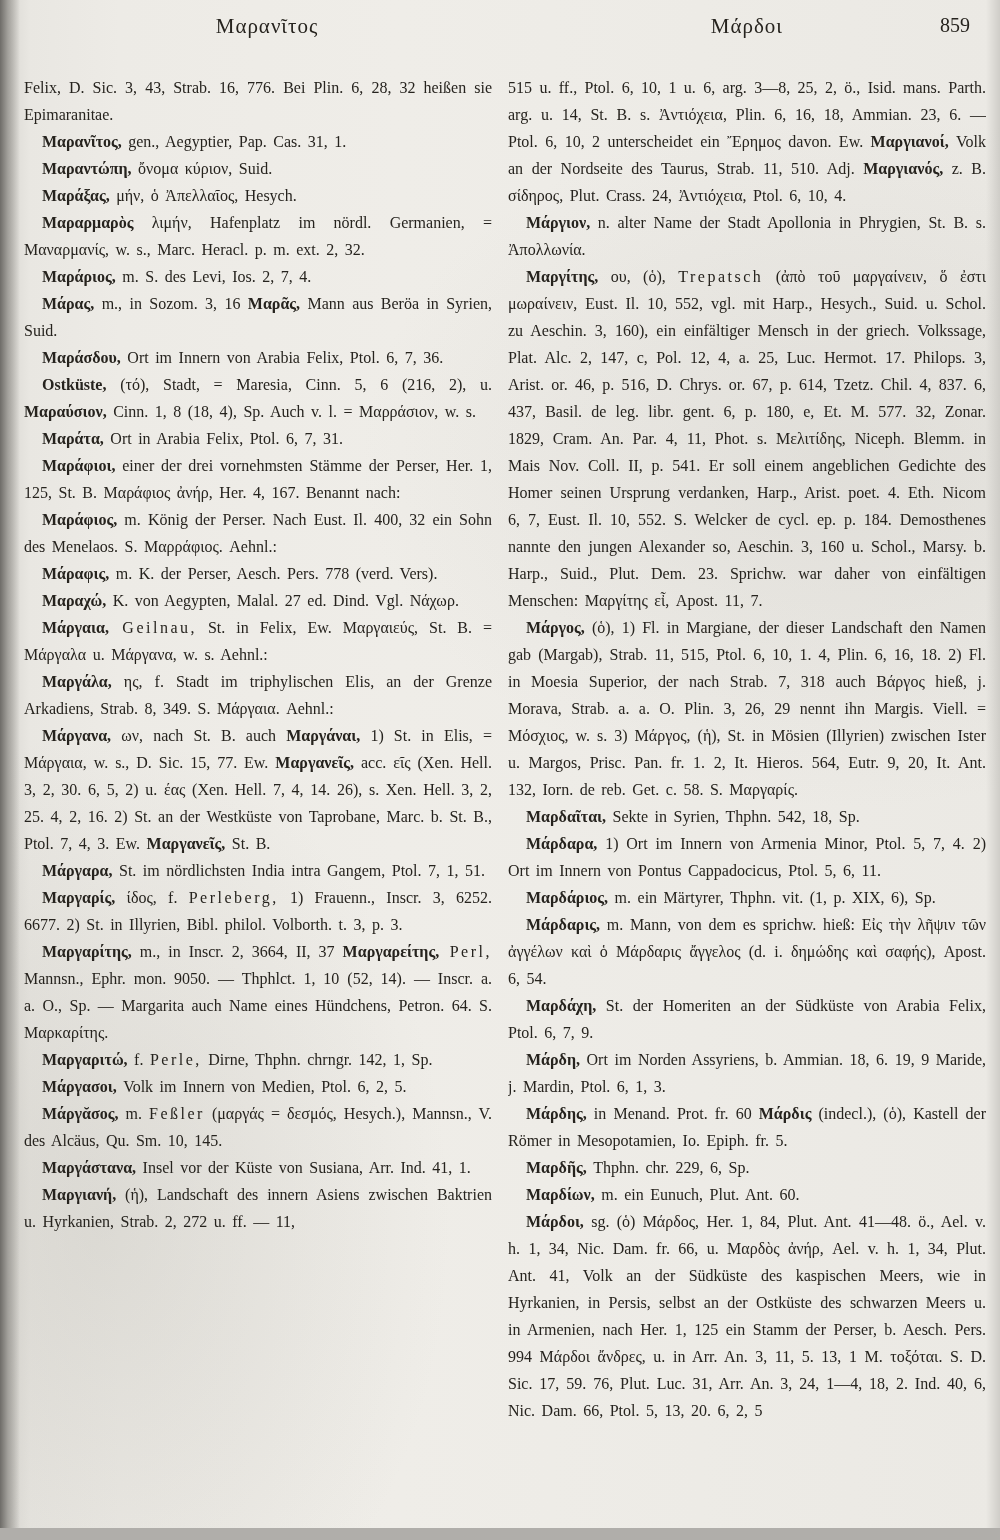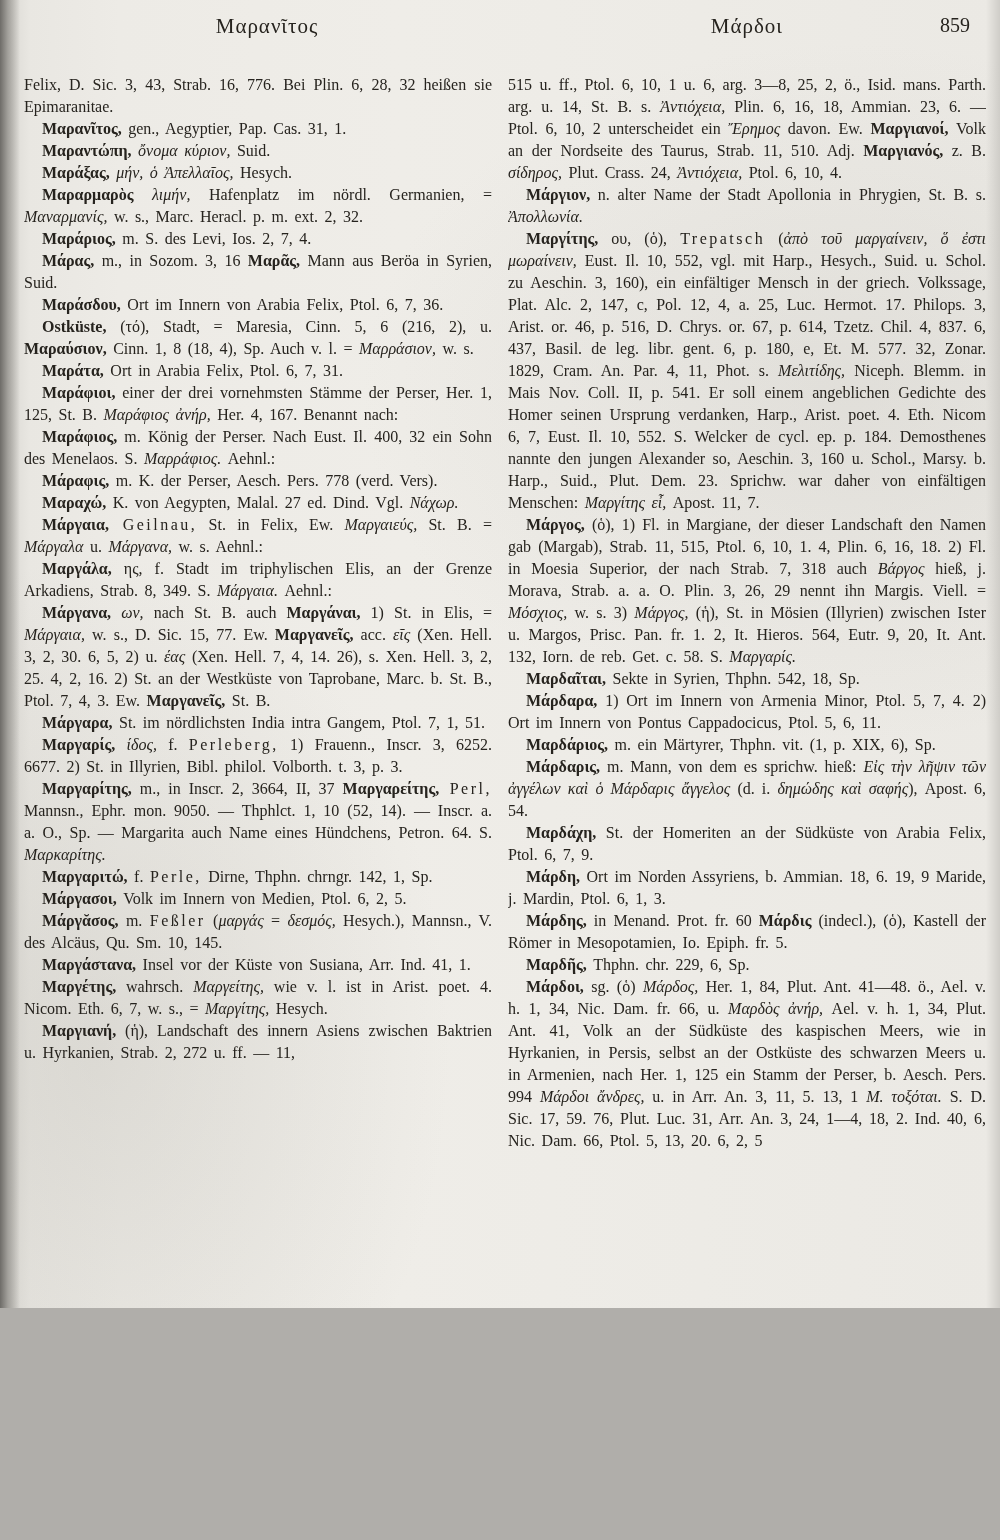--- a/index.html
+++ b/index.html
@@ -4,21 +4,21 @@
 <style>
   html, body { margin: 0; padding: 0; }
   body {
     width: 1000px; height: 1540px;
     font-family: "Liberation Serif", "DejaVu Serif", serif;
     background: #b0aeaa;
     overflow: hidden;
   }
   #scan-page {
     position: relative;
-    width: 1000px; height: 1308px;
+    width: 1000px; height: 1528px;
     background:
       radial-gradient(ellipse 700px 500px at 85% 30%, rgba(190,188,182,0.25), rgba(0,0,0,0) 70%),
       radial-gradient(ellipse 500px 700px at 10% 80%, rgba(180,178,170,0.30), rgba(0,0,0,0) 70%),
       linear-gradient(90deg, #d6d4cf 0px, #e9e7e2 30px, #edebe6 120px, #efede8 400px, #ebe9e4 999px);
     color: #26231e;
     overflow: hidden;
   }
   .gutter-shadow {
     position: absolute; left: 0; top: 0; width: 20px; height: 1540px;
     background: linear-gradient(90deg, #6e6c68 0%, #a3a19c 40%, rgba(163,161,156,0) 100%);
@@ -30,30 +30,30 @@
   .running-header {
     position: absolute; top: 14px; left: 0; width: 1000px; height: 36px;
     font-size: 21px;
   }
   .rh-left  { position: absolute; left: 187px; width: 160px; text-align: center; letter-spacing: 1px; }
   .rh-right { position: absolute; left: 658px; width: 125px; text-align: right; letter-spacing: 1px; }
   .rh-page  { position: absolute; left: 900px; width: 70px; text-align: right; font-size: 20px; }
   .col {
     position: absolute; top: 74px; height: 1462px;
     text-align: justify;
-    font-size: 16px; line-height: 22px;
+    font-size: 16px; line-height: 27px;
     word-spacing: 2.5px;
     overflow: hidden;
   }
   #col-left  { left: 24px;  width: 468px; }
   #col-right { left: 508px; width: 478px; }
   .entry { margin: 0; text-indent: 18px; }
   .entry.cont { text-indent: 0; }
   .seg-b { font-weight: bold; }          
-  .seg-i { font-style: italic; }         
+  .seg-i { }         
   .seg-g { letter-spacing: 2.5px; }
 </style>
 </head>
 <body>
 
 <div id="scan-page" style="color: rgb(38, 35, 30);">
   <div class="gutter-shadow"></div>
   <div class="edge-right"></div>
 
   <div class="running-header">
@@ -80,31 +80,31 @@
       <p class="entry"><span class="seg-b">Μάργαια,</span><span class="seg-g"> Geilnau,</span><span class="seg-r"> St. in Felix, Ew. </span><span class="seg-i">Μαργαιεύς,</span><span class="seg-r"> St. B. = </span><span class="seg-i">Μάργαλα</span><span class="seg-r"> u. </span><span class="seg-i">Μάργανα,</span><span class="seg-r"> w. s. Aehnl.:</span></p>
       <p class="entry"><span class="seg-b">Μαργάλα,</span><span class="seg-r"> ης, f. Stadt im triphylischen Elis, an der Grenze Arkadiens, Strab. 8, 349. S. </span><span class="seg-i">Μάργαια.</span><span class="seg-r"> Aehnl.:</span></p>
       <p class="entry"><span class="seg-b">Μάργανα,</span><span class="seg-i"> ων,</span><span class="seg-r"> nach St. B. auch </span><span class="seg-b">Μαργάναι,</span><span class="seg-r"> 1) St. in Elis, = </span><span class="seg-i">Μάργαια,</span><span class="seg-r"> w. s., D. Sic. 15, 77. Ew. </span><span class="seg-b">Μαργανεῖς,</span><span class="seg-r"> acc. </span><span class="seg-i">εῖς</span><span class="seg-r"> (Xen. Hell. 3, 2, 30. 6, 5, 2) u. </span><span class="seg-i">έας</span><span class="seg-r"> (Xen. Hell. 7, 4, 14. 26), s. Xen. Hell. 3, 2, 25. 4, 2, 16. 2) St. an der Westküste von Taprobane, Marc. b. St. B., Ptol. 7, 4, 3. Ew. </span><span class="seg-b">Μαργανεῖς,</span><span class="seg-r"> St. B.</span></p>
       <p class="entry"><span class="seg-b">Μάργαρα,</span><span class="seg-r"> St. im nördlichsten India intra Gangem, Ptol. 7, 1, 51.</span></p>
       <p class="entry"><span class="seg-b">Μαργαρίς,</span><span class="seg-i"> ίδος,</span><span class="seg-r"> f. </span><span class="seg-g">Perleberg,</span><span class="seg-r"> 1) Frauenn., Inscr. 3, 6252. 6677. 2) St. in Illyrien, Bibl. philol. Volborth. t. 3, p. 3.</span></p>
       <p class="entry"><span class="seg-b">Μαργαρίτης,</span><span class="seg-r"> m., in Inscr. 2, 3664, II, 37 </span><span class="seg-b">Μαργαρείτης,</span><span class="seg-g"> Perl,</span><span class="seg-r"> Mannsn., Ephr. mon. 9050. — Thphlct. 1, 10 (52, 14). — Inscr. a. a. O., Sp. — Margarita auch Name eines Hündchens, Petron. 64. S. </span><span class="seg-i">Μαρκαρίτης.</span></p>
       <p class="entry"><span class="seg-b">Μαργαριτώ,</span><span class="seg-r"> f. </span><span class="seg-g">Perle,</span><span class="seg-r"> Dirne, Thphn. chrngr. 142, 1, Sp.</span></p>
       <p class="entry"><span class="seg-b">Μάργασοι,</span><span class="seg-r"> Volk im Innern von Medien, Ptol. 6, 2, 5.</span></p>
       <p class="entry"><span class="seg-b">Μάργᾰσος,</span><span class="seg-r"> m. </span><span class="seg-g">Feßler</span><span class="seg-r"> (</span><span class="seg-i">μαργάς</span><span class="seg-r"> = </span><span class="seg-i">δεσμός,</span><span class="seg-r"> Hesych.), Mannsn., V. des Alcäus, Qu. Sm. 10, 145.</span></p>
       <p class="entry"><span class="seg-b">Μαργάστανα,</span><span class="seg-r"> Insel vor der Küste von Susiana, Arr. Ind. 41, 1.</span></p>
-      <p class="entry"><span class="seg-b">Μαργέτης,</span><span class="seg-r"> wahrsch. </span><span class="seg-i">Μαργείτης,</span><span class="seg-r"> wie v. l. ist in Arist. poet. 4. Nicom. Eth. 6, 7, w. s., = </span><span class="seg-i">Μαργίτης,</span><span class="seg-r"> Hesych.</span></p>
       <p class="entry"><span class="seg-b">Μαργιανή,</span><span class="seg-r"> (ἡ), Landschaft des innern Asiens zwischen Baktrien u. Hyrkanien, Strab. 2, 272 u. ff. — 11,</span></p>
     </div>
   <div id="col-right" class="col">
       <p class="entry cont"><span class="seg-r">515 u. ff., Ptol. 6, 10, 1 u. 6, arg. 3—8, 25, 2, ö., Isid. mans. Parth. arg. u. 14, St. B. s. </span><span class="seg-i">Ἀντιόχεια,</span><span class="seg-r"> Plin. 6, 16, 18, Ammian. 23, 6. — Ptol. 6, 10, 2 unterscheidet ein </span><span class="seg-i">Ἔρημος</span><span class="seg-r"> davon. Ew. </span><span class="seg-b">Μαργιανοί,</span><span class="seg-r"> Volk an der Nordseite des Taurus, Strab. 11, 510. Adj. </span><span class="seg-b">Μαργιανός,</span><span class="seg-r"> z. B. </span><span class="seg-i">σίδηρος,</span><span class="seg-r"> Plut. Crass. 24, </span><span class="seg-i">Ἀντιόχεια,</span><span class="seg-r"> Ptol. 6, 10, 4.</span></p>
       <p class="entry"><span class="seg-b">Μάργιον,</span><span class="seg-r"> n. alter Name der Stadt Apollonia in Phrygien, St. B. s. </span><span class="seg-i">Ἀπολλωνία.</span></p>
       <p class="entry"><span class="seg-b">Μαργίτης,</span><span class="seg-r"> ου, (ὁ), </span><span class="seg-g">Trepatsch</span><span class="seg-r"> (</span><span class="seg-i">ἀπὸ τοῦ μαργαίνειν, ὅ ἐστι μωραίνειν,</span><span class="seg-r"> Eust. Il. 10, 552, vgl. mit Harp., Hesych., Suid. u. Schol. zu Aeschin. 3, 160), ein einfältiger Mensch in der griech. Volkssage, Plat. Alc. 2, 147, c, Pol. 12, 4, a. 25, Luc. Hermot. 17. Philops. 3, Arist. or. 46, p. 516, D. Chrys. or. 67, p. 614, Tzetz. Chil. 4, 837. 6, 437, Basil. de leg. libr. gent. 6, p. 180, e, Et. M. 577. 32, Zonar. 1829, Cram. An. Par. 4, 11, Phot. s. </span><span class="seg-i">Μελιτίδης,</span><span class="seg-r"> Niceph. Blemm. in Mais Nov. Coll. II, p. 541. Er soll einem angeblichen Gedichte des Homer seinen Ursprung verdanken, Harp., Arist. poet. 4. Eth. Nicom 6, 7, Eust. Il. 10, 552. S. Welcker de cycl. ep. p. 184. Demosthenes nannte den jungen Alexander so, Aeschin. 3, 160 u. Schol., Marsy. b. Harp., Suid., Plut. Dem. 23. Sprichw. war daher von einfältigen Menschen: </span><span class="seg-i">Μαργίτης εἶ,</span><span class="seg-r"> Apost. 11, 7.</span></p>
       <p class="entry"><span class="seg-b">Μάργος,</span><span class="seg-r"> (ὁ), 1) Fl. in Margiane, der dieser Landschaft den Namen gab (Margab), Strab. 11, 515, Ptol. 6, 10, 1. 4, Plin. 6, 16, 18. 2) Fl. in Moesia Superior, der nach Strab. 7, 318 auch </span><span class="seg-i">Βάργος</span><span class="seg-r"> hieß, j. Morava, Strab. a. a. O. Plin. 3, 26, 29 nennt ihn Margis. Viell. = </span><span class="seg-i">Μόσχιος,</span><span class="seg-r"> w. s. 3) </span><span class="seg-i">Μάργος,</span><span class="seg-r"> (ἡ), St. in Mösien (Illyrien) zwischen Ister u. Margos, Prisc. Pan. fr. 1. 2, It. Hieros. 564, Eutr. 9, 20, It. Ant. 132, Iorn. de reb. Get. c. 58. S. </span><span class="seg-i">Μαργαρίς.</span></p>
       <p class="entry"><span class="seg-b">Μαρδαῖται,</span><span class="seg-r"> Sekte in Syrien, Thphn. 542, 18, Sp.</span></p>
       <p class="entry"><span class="seg-b">Μάρδαρα,</span><span class="seg-r"> 1) Ort im Innern von Armenia Minor, Ptol. 5, 7, 4. 2) Ort im Innern von Pontus Cappadocicus, Ptol. 5, 6, 11.</span></p>
       <p class="entry"><span class="seg-b">Μαρδάριος,</span><span class="seg-r"> m. ein Märtyrer, Thphn. vit. (1, p. XIX, 6), Sp.</span></p>
       <p class="entry"><span class="seg-b">Μάρδαρις,</span><span class="seg-r"> m. Mann, von dem es sprichw. hieß: </span><span class="seg-i">Εἰς τὴν λῆψιν τῶν ἀγγέλων καὶ ὁ Μάρδαρις ἄγγελος</span><span class="seg-r"> (d. i. </span><span class="seg-i">δημώδης καὶ σαφής</span><span class="seg-r">), Apost. 6, 54.</span></p>
       <p class="entry"><span class="seg-b">Μαρδάχη,</span><span class="seg-r"> St. der Homeriten an der Südküste von Arabia Felix, Ptol. 6, 7, 9.</span></p>
       <p class="entry"><span class="seg-b">Μάρδη,</span><span class="seg-r"> Ort im Norden Assyriens, b. Ammian. 18, 6. 19, 9 Maride, j. Mardin, Ptol. 6, 1, 3.</span></p>
       <p class="entry"><span class="seg-b">Μάρδης,</span><span class="seg-r"> in Menand. Prot. fr. 60 </span><span class="seg-b">Μάρδις</span><span class="seg-r"> (indecl.), (ὁ), Kastell der Römer in Mesopotamien, Io. Epiph. fr. 5.</span></p>
       <p class="entry"><span class="seg-b">Μαρδῆς,</span><span class="seg-r"> Thphn. chr. 229, 6, Sp.</span></p>
+      <p class="entry"><span class="seg-b">Μαρδίων,</span><span class="seg-r"> m. ein Eunuch, Plut. Ant. 60.</span></p>
       <p class="entry"><span class="seg-b">Μάρδοι,</span><span class="seg-r"> sg. (ὁ) </span><span class="seg-i">Μάρδος,</span><span class="seg-r"> Her. 1, 84, Plut. Ant. 41—48. ö., Ael. v. h. 1, 34, Nic. Dam. fr. 66, u. </span><span class="seg-i">Μαρδὸς ἀνήρ,</span><span class="seg-r"> Ael. v. h. 1, 34, Plut. Ant. 41, Volk an der Südküste des kaspischen Meers, wie in Hyrkanien, in Persis, selbst an der Ostküste des schwarzen Meers u. in Armenien, nach Her. 1, 125 ein Stamm der Perser, b. Aesch. Pers. 994 </span><span class="seg-i">Μάρδοι ἄνδρες,</span><span class="seg-r"> u. in Arr. An. 3, 11, 5. 13, 1 </span><span class="seg-i">Μ. τοξόται.</span><span class="seg-r"> S. D. Sic. 17, 59. 76, Plut. Luc. 31, Arr. An. 3, 24, 1—4, 18, 2. Ind. 40, 6, Nic. Dam. 66, Ptol. 5, 13, 20. 6, 2, 5</span></p>
     </div>
 </div>
 
 </body></html>

